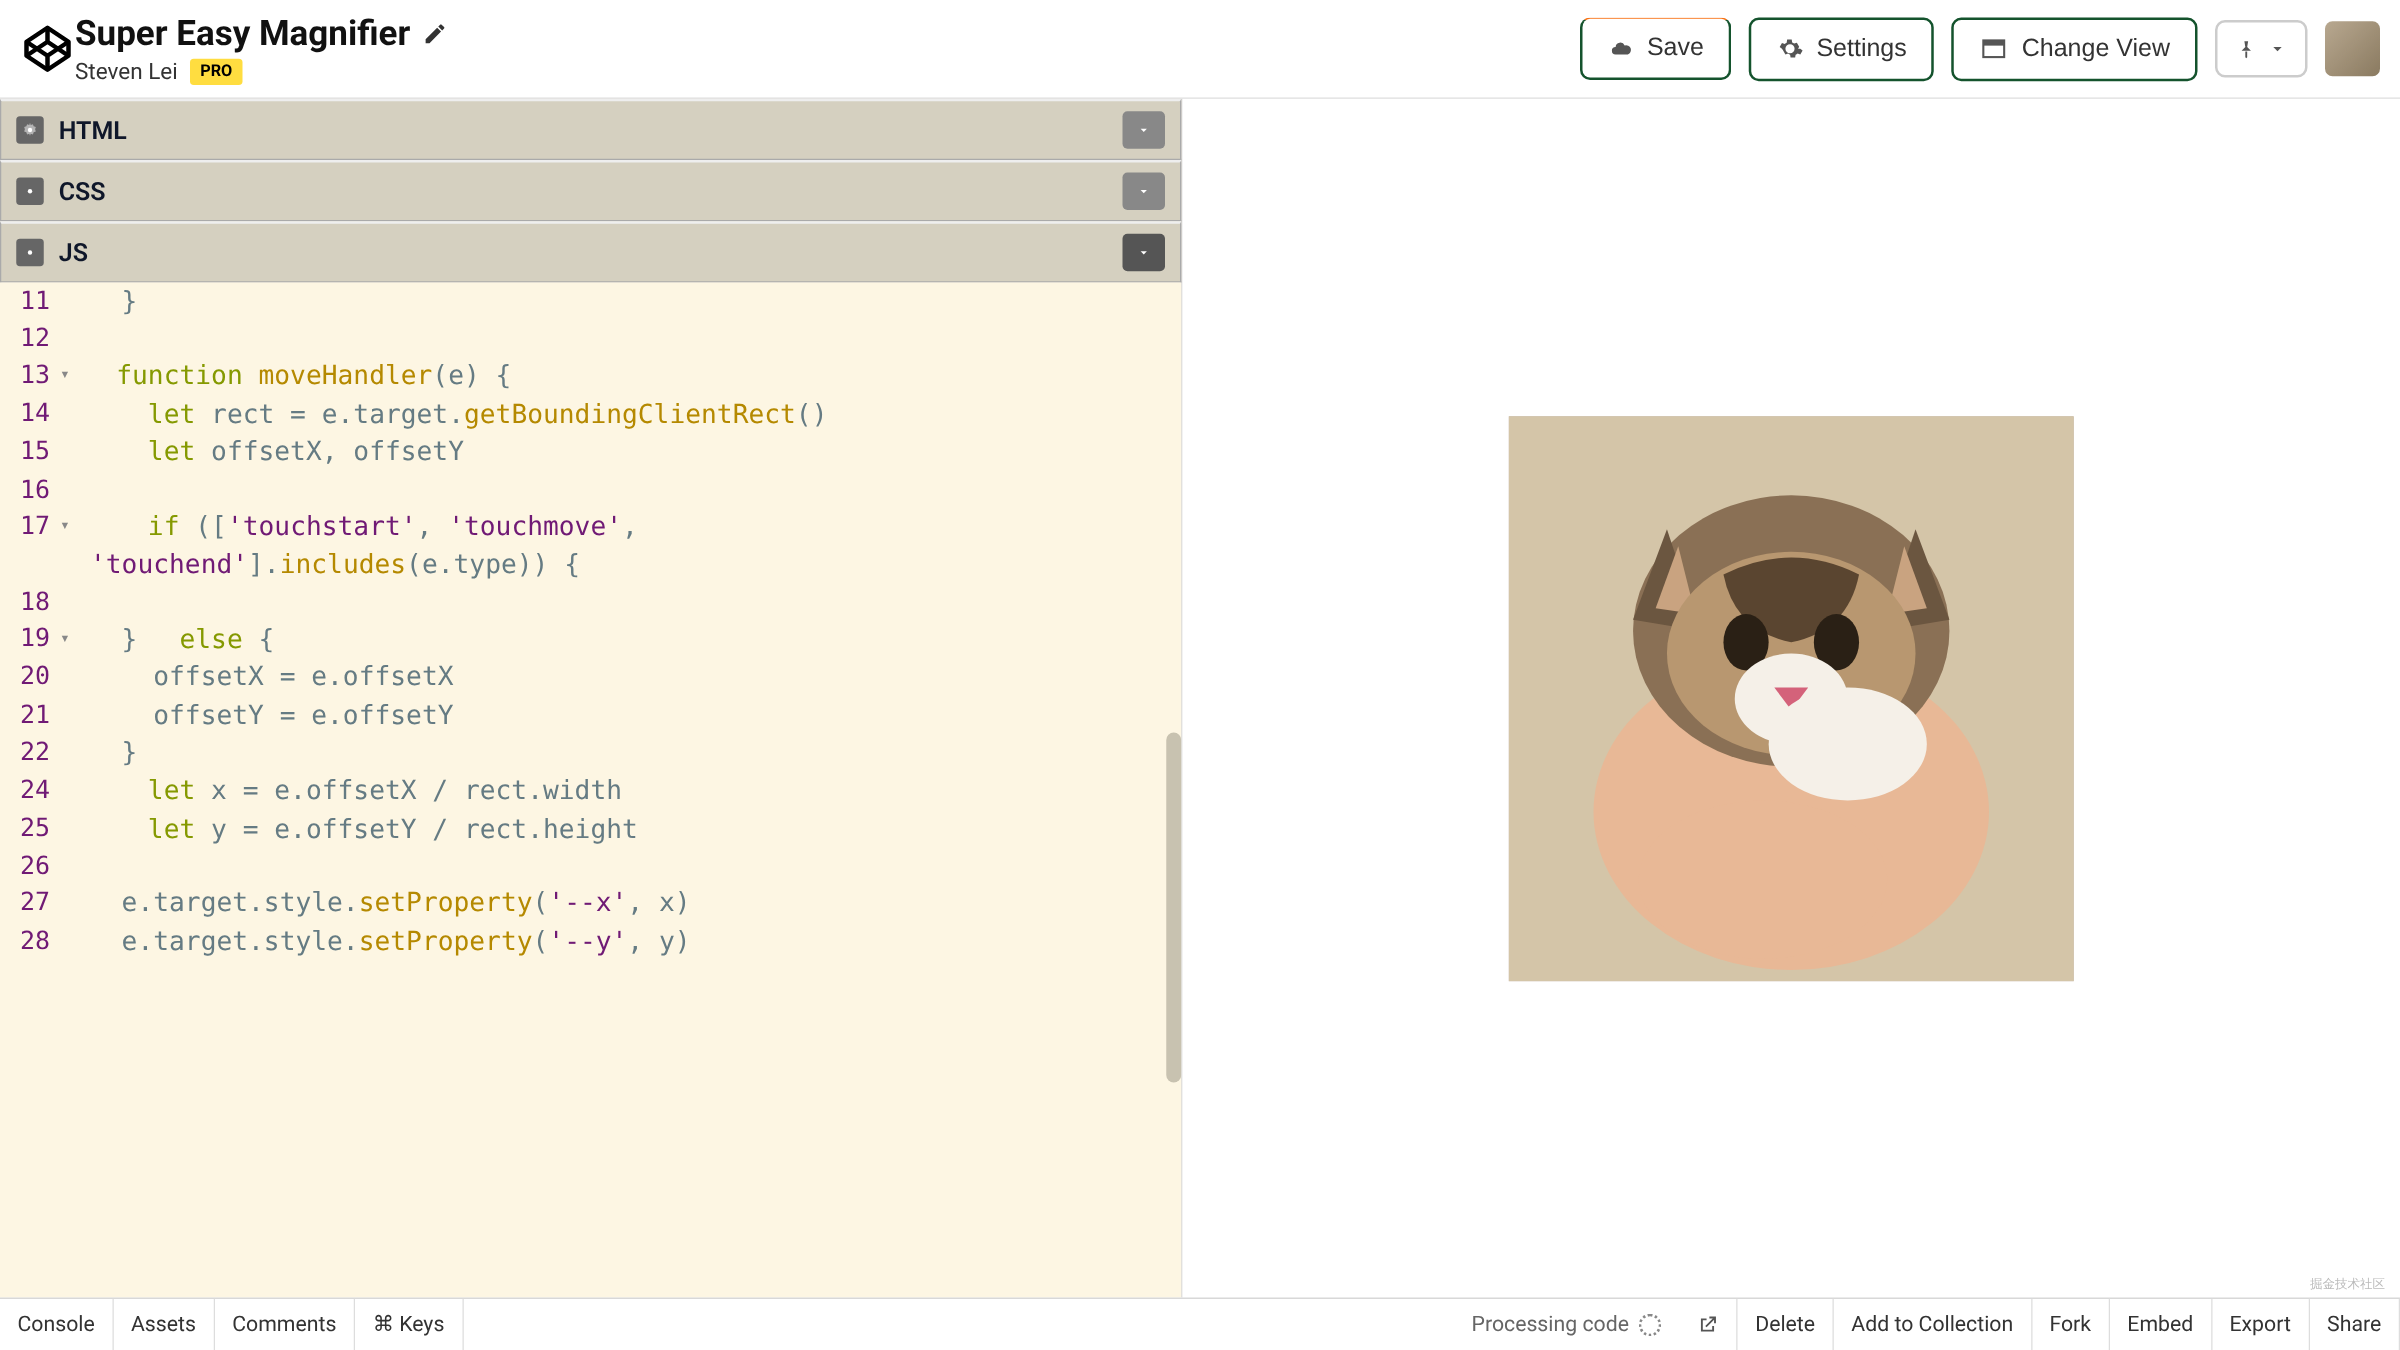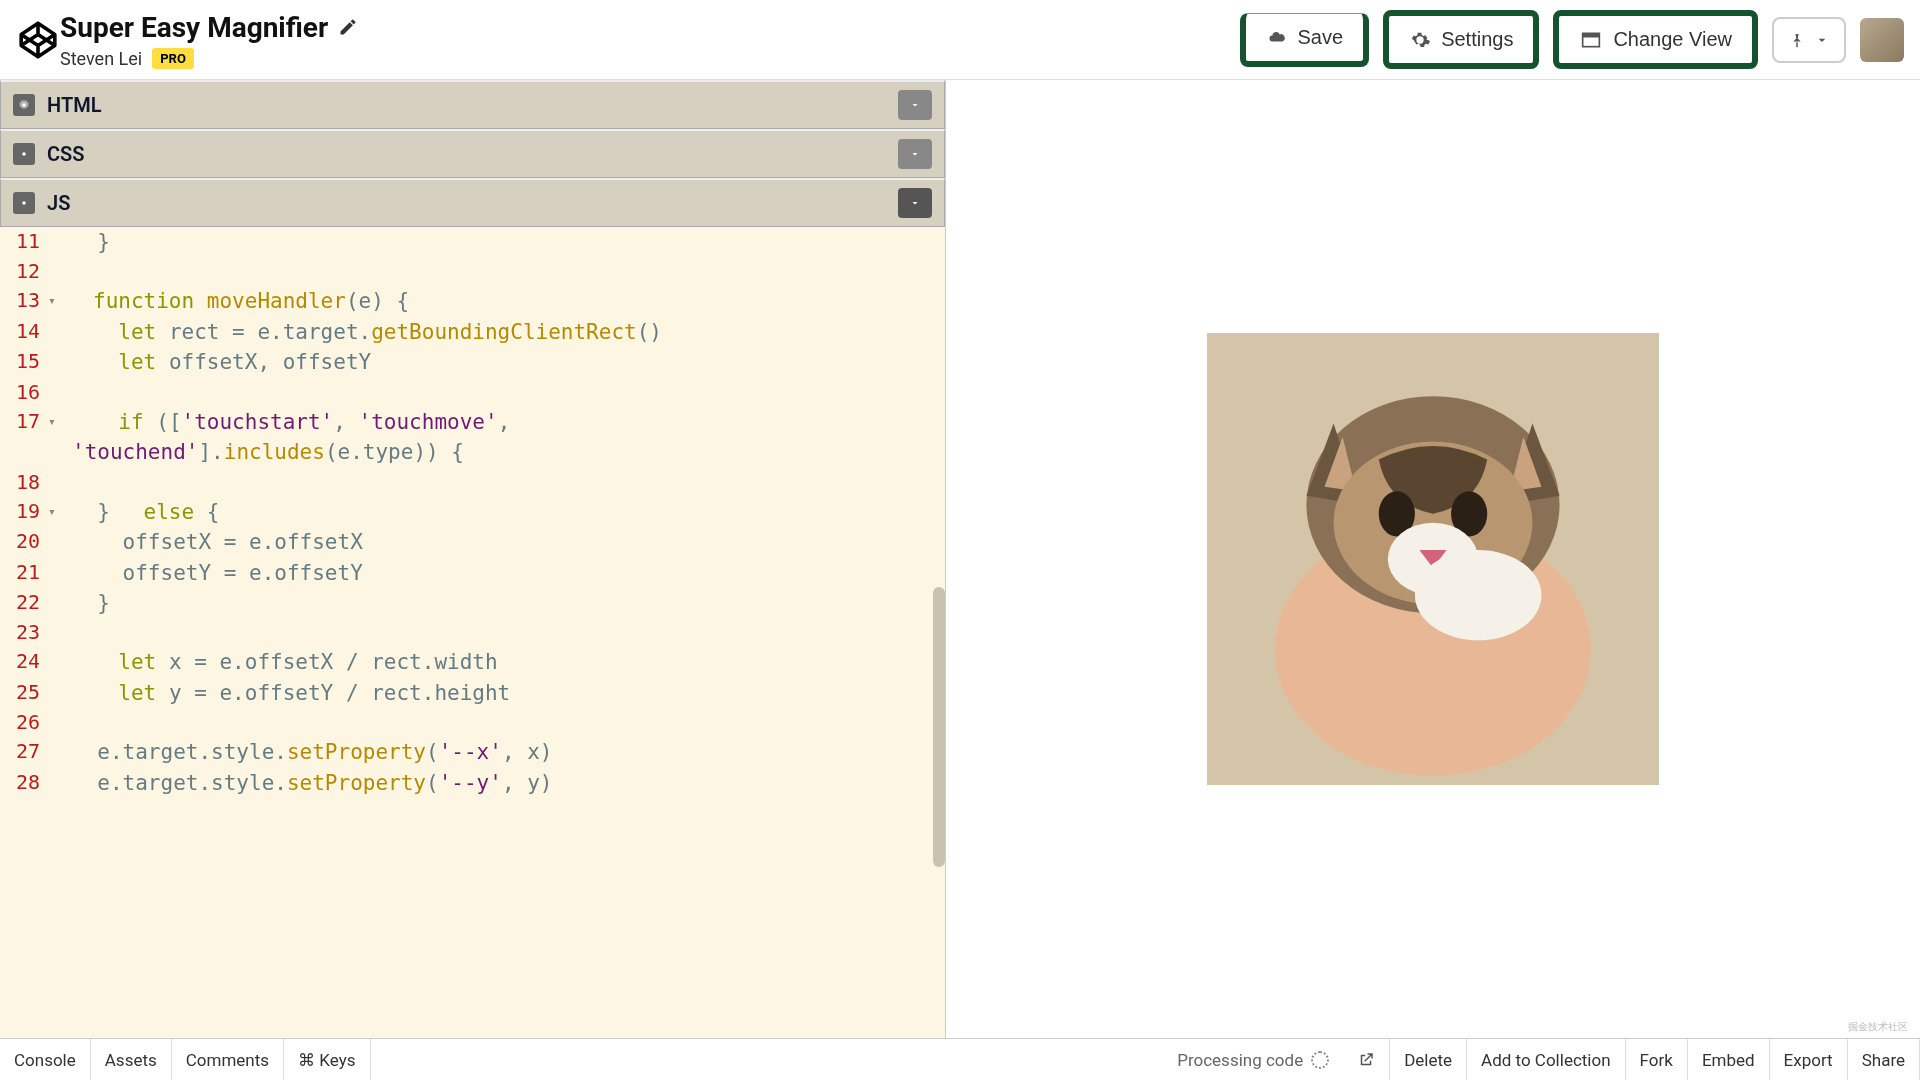--- a/index.html
+++ b/index.html
@@ -7,37 +7,37 @@
 
 
 .header { display: flex; align-items: center; padding: 10px 16px; gap: 0; border-bottom: 1px solid #ddd; }
 .logo { width: 44px; height: 44px; display: flex; align-items: center; justify-content: center; }
 .title-block { flex: 1; }
 .pen-title { font-size: 28px; font-weight: 700; display: flex; align-items: center; gap: 10px; color: #111; }
 .pen-meta { display: flex; align-items: center; gap: 10px; margin-top: 4px; }
 .author { font-size: 18px; color: #333; }
 .pro-badge { background: #ffdd40; color: #000; font-size: 13px; font-weight: 700; padding: 3px 8px; border-radius: 3px; }
 .header-actions { display: flex; gap: 14px; align-items: center; }
-.hbtn { display: flex; align-items: center; gap: 10px; padding: 12px 20px; border: 6px solid #14532d; border-radius: 8px; background: #fff; font-size: 20px; color: #333; cursor: pointer; }
+.hbtn { display: flex; align-items: center; gap: 10px; padding: 12px 20px; border: 2px solid #14532d; border-radius: 8px; background: #fff; font-size: 20px; color: #333; cursor: pointer; }
 .hbtn.save { border-top: 1px solid #f97316; }
 .pin-group { display: flex; align-items: center; border: 2px solid #ccc; border-radius: 8px; padding: 10px 14px; gap: 8px; }
 .avatar { width: 44px; height: 44px; border-radius: 6px; background: linear-gradient(135deg, #b8a890, #8a7a60); }
 
 
 .main { flex: 1; display: flex; overflow: hidden; }
 .editors { width: 946px; display: flex; flex-direction: column; border-right: 1px solid #ccc; }
 .panel-header { display: flex; align-items: center; gap: 12px; padding: 8px 12px; background: #d5d0c0; border: 1px solid #aaa; border-top: 2px solid #eee; }
 .panel-header .gear { width: 22px; height: 22px; background: #666; border-radius: 3px; display: flex; align-items: center; justify-content: center; }
 .panel-header .ptitle { font-size: 20px; font-weight: 600; color: #0f172a; flex: 1; }
 .panel-header .chev { width: 34px; height: 30px; background: #888; border-radius: 4px; display: flex; align-items: center; justify-content: center; }
 .panel-header.js .chev { background: #555; }
 
 .code-body { flex: 1; background: #fdf6e3; overflow: hidden; font-family: "Menlo", "Consolas", monospace; font-size: 21px; line-height: 1.45; }
 .code-line { display: flex; }
-.gutter { width: 48px; text-align: right; padding-right: 8px; color: #b91c1c; user-select: none; font-size: 20px; }
+.gutter { width: 48px; text-align: right; padding-right: 8px; color: #701a75; user-select: none; font-size: 20px; }
 .fold { width: 20px; color: #888; font-size: 13px; padding-top: 6px; }
 .code-content { flex: 1; white-space: pre; color: #657b83; padding-left: 4px; }
 
 
 .kw { color: #859900; margin-left: 21px; }
 .fn { color: #b58900; }
 .str { color: #701a75; }
 
 
 .preview { flex: 1; background: #fff; display: flex; align-items: center; justify-content: center; position: relative; }
@@ -215,25 +215,20 @@
           </div>
           <div class="code-line">
             <div class="gutter">21</div>
             <div class="fold"></div>
             <div class="code-content">    offsetY = e.offsetY</div>
           </div>
           <div class="code-line">
             <div class="gutter">22</div>
             <div class="fold"></div>
             <div class="code-content">  }</div>
-          </div>
-          <div class="code-line">
-            <div class="gutter">23</div>
-            <div class="fold"></div>
-            <div class="code-content"></div>
           </div>
           <div class="code-line">
             <div class="gutter">24</div>
             <div class="fold"></div>
             <div class="code-content">  <span class="kw">let</span> x = e.offsetX / rect.width</div>
           </div>
           <div class="code-line">
             <div class="gutter">25</div>
             <div class="fold"></div>
             <div class="code-content">  <span class="kw">let</span> y = e.offsetY / rect.height</div>

